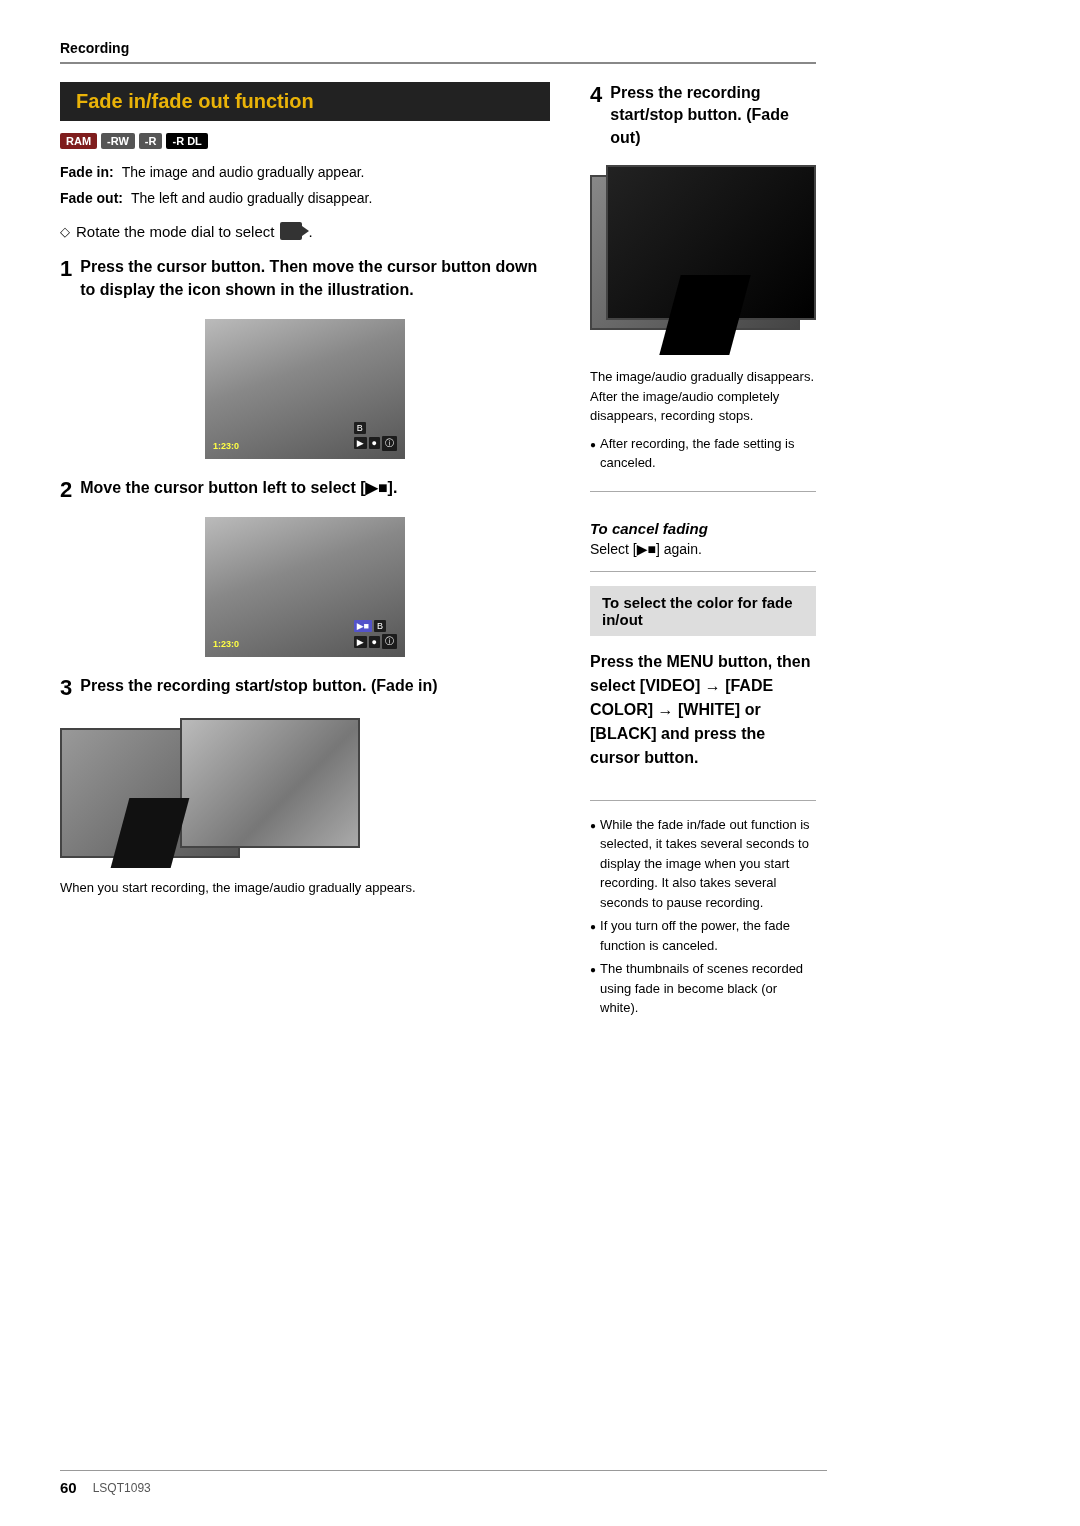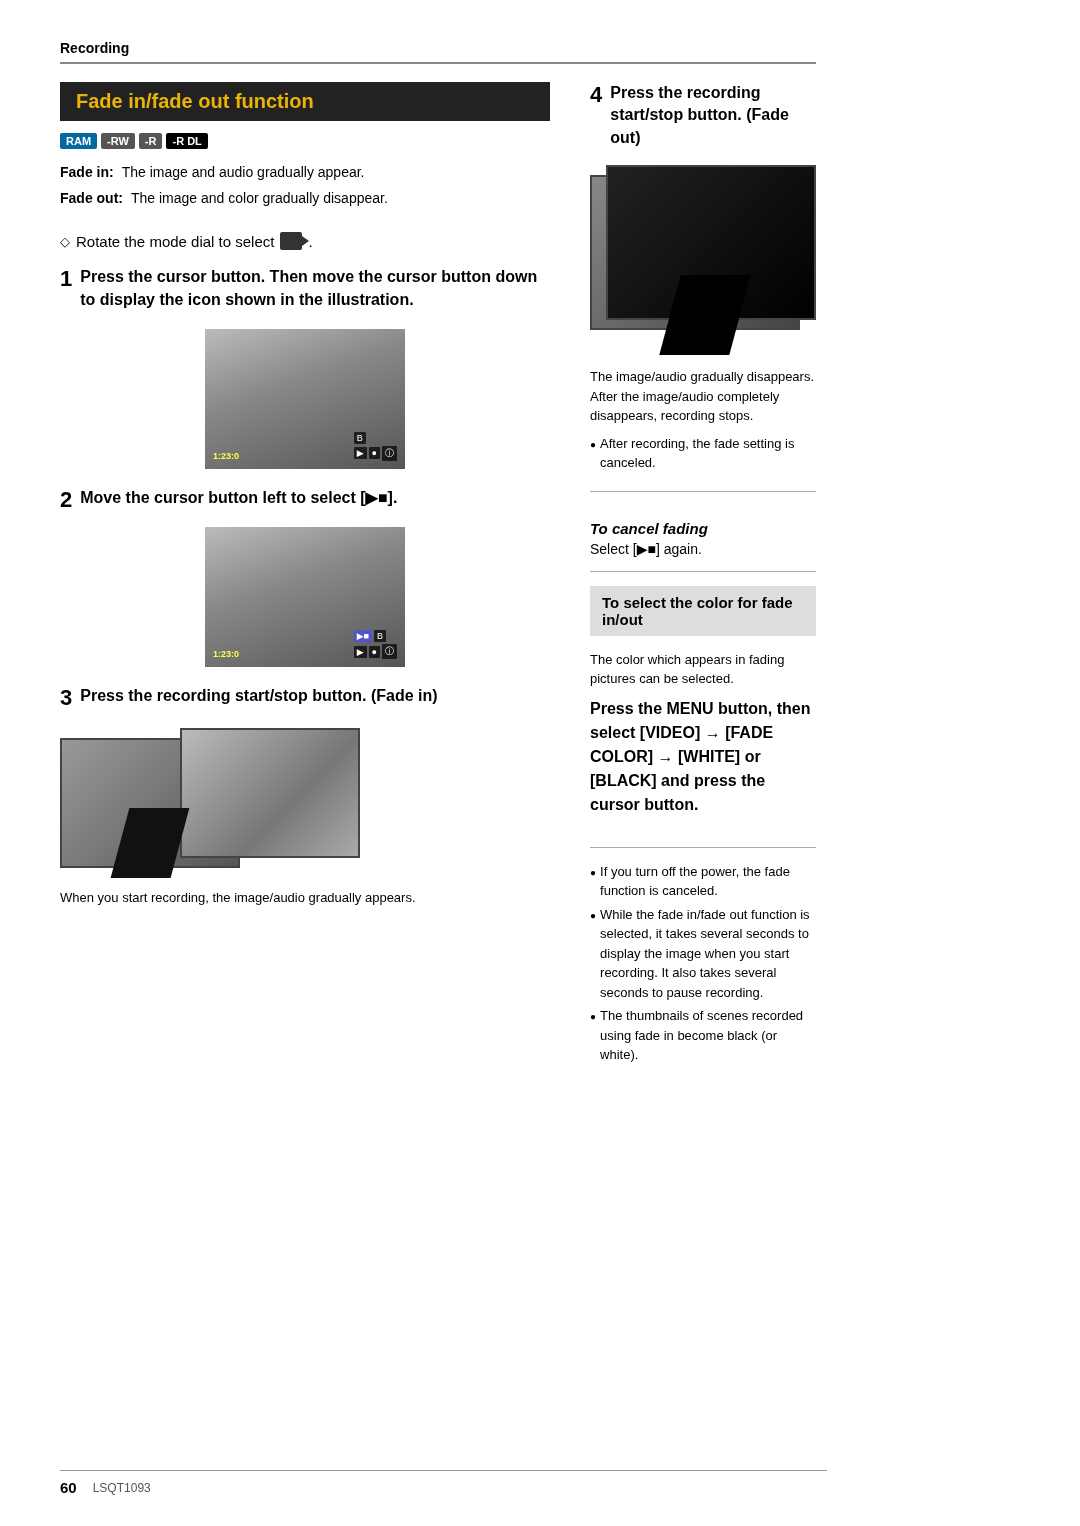--- a/index.html
+++ b/index.html
@@ -55,26 +55,26 @@
       align-items: center;
     }
     .badge {
       background: #555;
       color: #fff;
       font-size: 11px;
       font-weight: bold;
       padding: 2px 6px;
       border-radius: 2px;
     }
-    .badge.ram { background: #0369a1; }
+    .badge.ram { background: #7f1d1d; }
     .badge.rw { background: #555; }
     .badge.r { background: #555; }
     .badge.rdl { background: #000000; }
     .definition-list {
-      margin-bottom: 24px;
+      margin-bottom: 14px;
     }
     .def-item {
       display: flex;
       gap: 8px;
       margin-bottom: 6px;
       font-size: 14px;
       line-height: 1.4;
     }
     .def-term {
       font-weight: bold;
@@ -340,21 +340,21 @@
         <span class="badge rdl">-R DL</span>
       </div>
 
       <div class="definition-list">
         <div class="def-item">
           <span class="def-term">Fade in:</span>
           <span class="def-desc">The image and audio gradually appear.</span>
         </div>
         <div class="def-item">
           <span class="def-term">Fade out:</span>
-          <span class="def-desc">The image and color gradually disappear.</span>
+          <span class="def-desc">The left and audio gradually disappear.</span>
         </div>
       </div>
 
       <div class="rotate-note">
         <span class="diamond">◇</span>
         <span>Rotate the mode dial to select</span>
         <span class="video-icon"></span>
         <span>.</span>
       </div>
 
@@ -448,32 +448,31 @@
         <div class="italic-bold">To cancel fading</div>
         <div class="cancel-text">Select [▶■] again.</div>
       </div>
 
       <hr class="divider">
 
       <div class="color-section-box">
         <div class="box-title">To select the color for fade in/out</div>
       </div>
 
-      <div class="caption-text">The color which appears in fading pictures can be selected.</div>
 
       <div class="menu-instruction">Press the MENU button, then select [VIDEO] → [FADE COLOR] → [WHITE] or [BLACK] and press the cursor button.</div>
 
       <hr class="divider">
 
       <div class="bottom-notes">
         <div class="bullet-item">
+          <span>While the fade in/fade out function is selected, it takes several seconds to display the image when you start recording. It also takes several seconds to pause recording.</span>
+        </div>
+        <div class="bullet-item">
           <span>If you turn off the power, the fade function is canceled.</span>
-        </div>
-        <div class="bullet-item">
-          <span>While the fade in/fade out function is selected, it takes several seconds to display the image when you start recording. It also takes several seconds to pause recording.</span>
         </div>
         <div class="bullet-item">
           <span>The thumbnails of scenes recorded using fade in become black (or white).</span>
         </div>
       </div>
 
     </div>
 
   </div>
 

